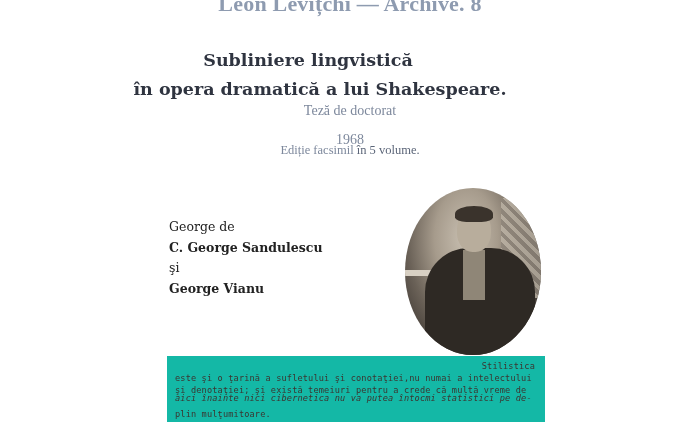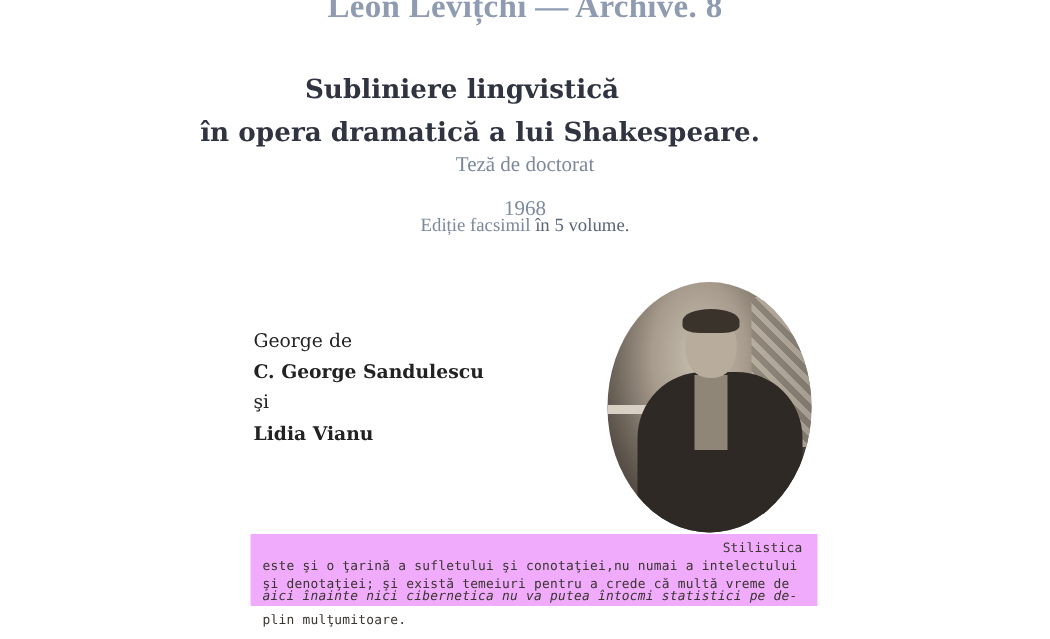--- a/index.html
+++ b/index.html
@@ -17,21 +17,21 @@
   .editors .b { font-weight:bold; }
   .portrait { position:absolute; left:405px; top:188px; width:136px; height:167px; border-radius:50%; overflow:hidden;
     background: radial-gradient(ellipse at 45% 30%, #c9c0b2 0%, #a69b8c 30%, #6b6258 55%, #3b3530 80%, #2a2622 100%); }
   .portrait .pattern { position:absolute; right:0; top:10px; width:40px; height:100px;
     background: repeating-linear-gradient(45deg, #bdb4a6 0 4px, #8e857a 4px 8px); opacity:0.8; }
   .portrait .head { position:absolute; left:52px; top:22px; width:34px; height:42px; border-radius:45%; background:#b8ad9c; }
   .portrait .hair { position:absolute; left:50px; top:18px; width:38px; height:16px; border-radius:50% 50% 30% 30%; background:#3a332c; }
   .portrait .body { position:absolute; left:20px; top:60px; width:110px; height:110px; border-radius:40% 40% 10% 10%; background:#2e2924; }
   .portrait .shirt { position:absolute; left:58px; top:62px; width:22px; height:50px; background:#8f8677; }
   .portrait .table { position:absolute; left:0; top:82px; width:38px; height:6px; background:#d8d0c3; }
-  .strip { position:absolute; left:167px; top:356px; width:378px; height:48px; background:#f0abfc; }
+  .strip { position:absolute; left:167px; top:356px; width:378px; height:66px; background:#14b8a6; }
   .strip .line { position:absolute; left:8px; font-family:"DejaVu Sans Mono","Liberation Mono",monospace; font-size:8.6px; color:#3b3530; white-space:pre; letter-spacing:0.15px; }
   .strip .l0 { left:auto; right:10px; top:5px; }
   .strip .l1 { top:17px; }
   .strip .l2 { top:29px; }
   .strip .l3 { top:37px;font-style:italic; }
   .strip .l4 { top:53px; }
 </style>
 </head>
 <body>
 
@@ -41,21 +41,21 @@
 <div class="title t2">în opera dramatică a lui Shakespeare.</div>
 
 <div class="sub s1">Teză de doctorat</div>
 <div class="sub s2">1968</div>
 <div class="sub s3"><span>Ediție facsimil </span><span class="dark">în 5 volume.</span></div>
 
 <div class="editors">
   <div>George de</div>
   <div class="b">C. George Sandulescu</div>
   <div>şi</div>
-  <div class="b">Lidia Vianu</div>
+  <div class="b">George Vianu</div>
 </div>
 
 <div class="portrait" title="sepia oval portrait photograph of a seated man in a suit">
   <div class="pattern"></div>
   <div class="table"></div>
   <div class="body"></div>
   <div class="shirt"></div>
   <div class="head"></div>
   <div class="hair"></div>
 </div>

